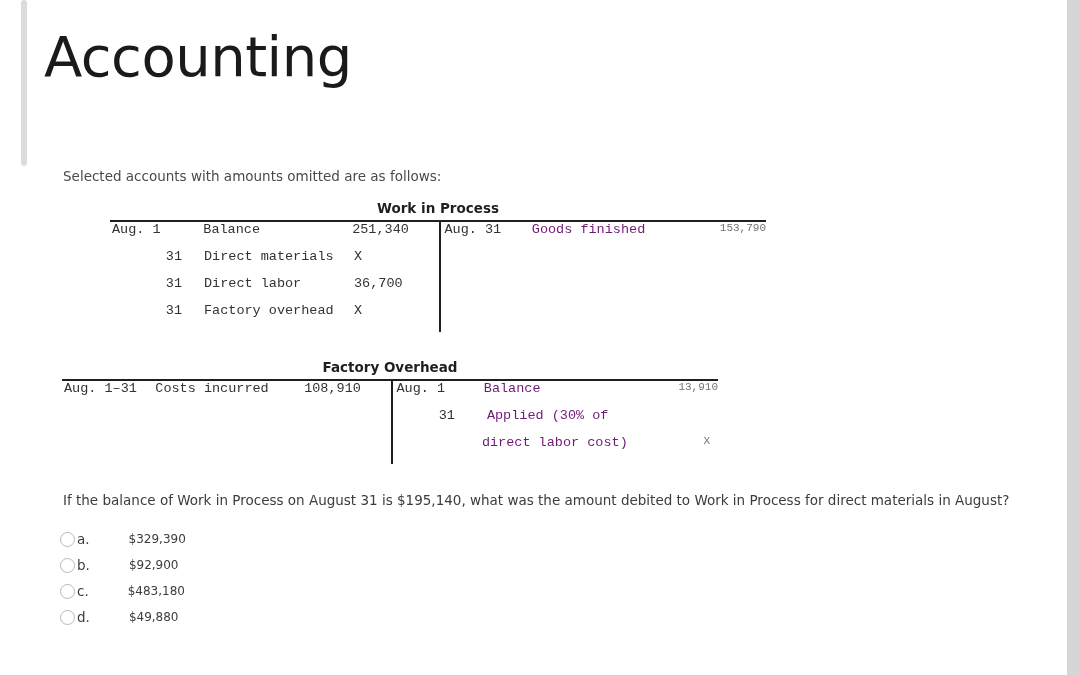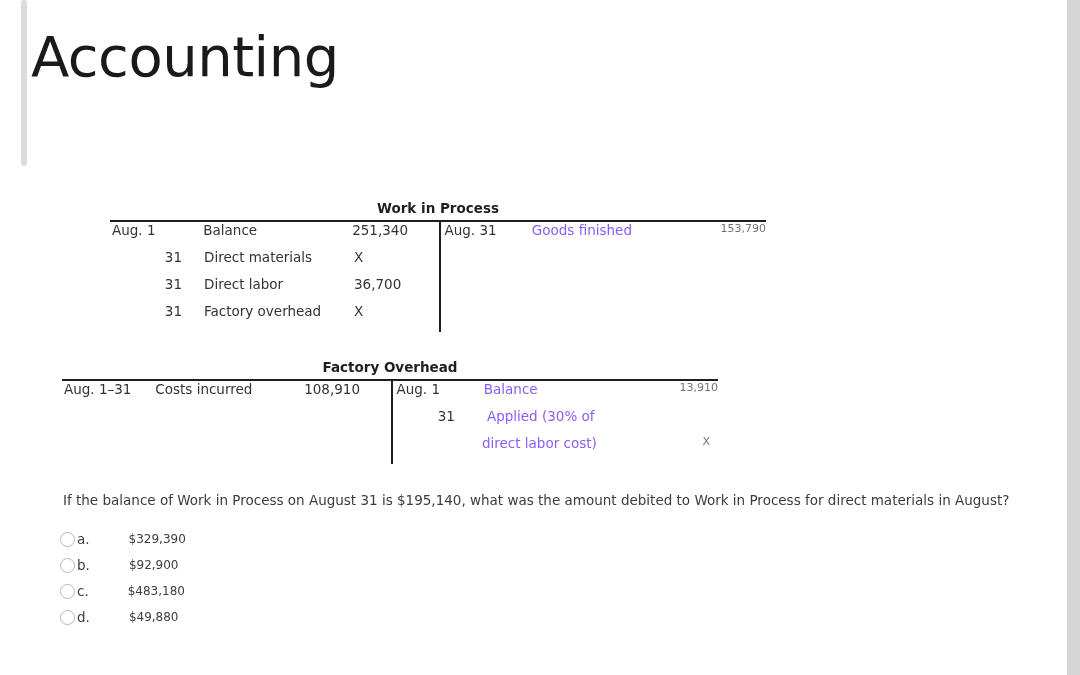--- a/index.html
+++ b/index.html
@@ -31,21 +31,21 @@
     left: 1067px;
     top: 0;
     width: 13px;
     height: 675px;
     background: #d6d6d6;
   }
 
   
   #page-title {
     position: absolute;
-    left: 31px;
+    left: 44px;
     top: 26px;
     font-size: 56px;
     font-weight: 400;
     color: #1a1a1a;
     letter-spacing: -0.5px;
     line-height: 1.1;
     white-space: nowrap;
   }
 
   
@@ -70,20 +70,21 @@
     font-weight: bold;
     color: #1f1f1f;
     margin-bottom: 4px;
   }
   .t-rule {
     border-top: 2px solid #1f1f1f;
     height: 0;
   }
   .t-body {
     position: relative;
+    font-family: Liberation Mono, monospace;
   }
   .t-divider {
     position: absolute;
     left: 329px;
     top: 0;
     width: 2px;
     background: #1f1f1f;
   }
   .t-row {
     display: flex;
@@ -115,21 +116,21 @@
     width: 88px;
     padding-left: 8px;
     font-size: 13.5px;
     color: #333333;
     white-space: nowrap;
   }
   .c-date2.indent { text-align: right; padding-right: 32px; width: 64px; }
   .c-desc2 {
     width: 160px;
     font-size: 13.5px;
-    color: #8b5cf6;
+    color: #701a75;
     white-space: nowrap;
   }
   .c-amt2 {
     width: 76px;
     text-align: right;
     font-size: 11px;
     color: #737373;
     white-space: nowrap;
   }
   .c-amt2.x-pad { padding-right: 8px; }
@@ -179,20 +180,21 @@
 </head>
 <body>
 
 <div id="page">
 
   <div id="left-scroll-thumb"></div>
   <div id="right-gutter"></div>
 
   <div id="page-title">Accounting</div>
 
+  <div id="intro-text">Selected accounts with amounts omitted are as follows:</div>
 
   <div class="t-account" style="top:200px;margin-left:48px;">
     <div class="t-heading">Work in Process</div>
     <div class="t-rule"></div>
     <div class="t-body">
       <div class="t-divider" style="height:110px;"></div>
 
       <div class="t-row">
         <div class="c-date">Aug. 1</div>
         <div class="c-desc">Balance</div>

